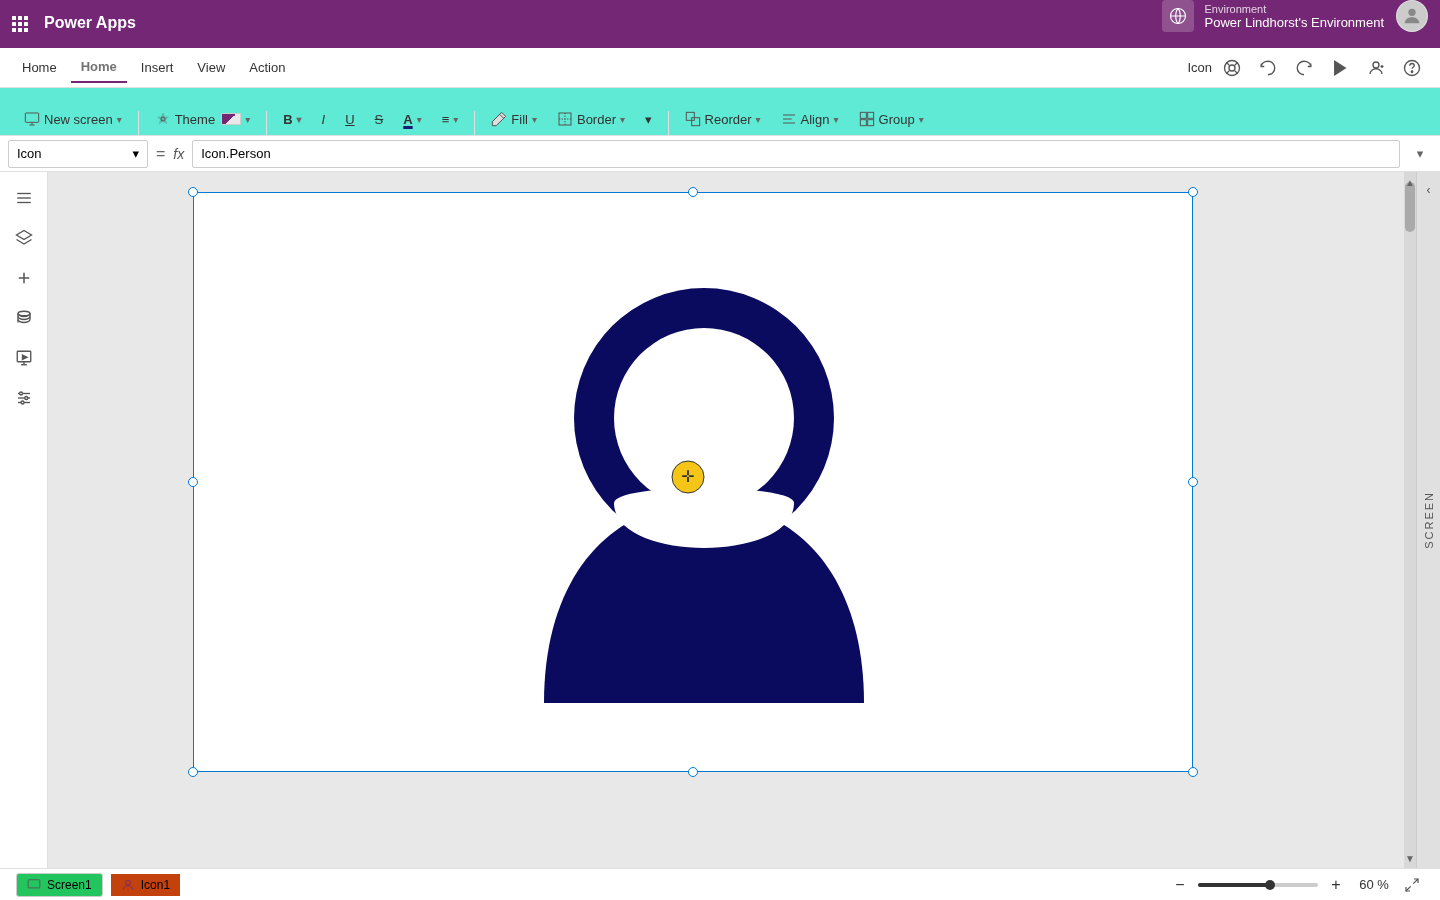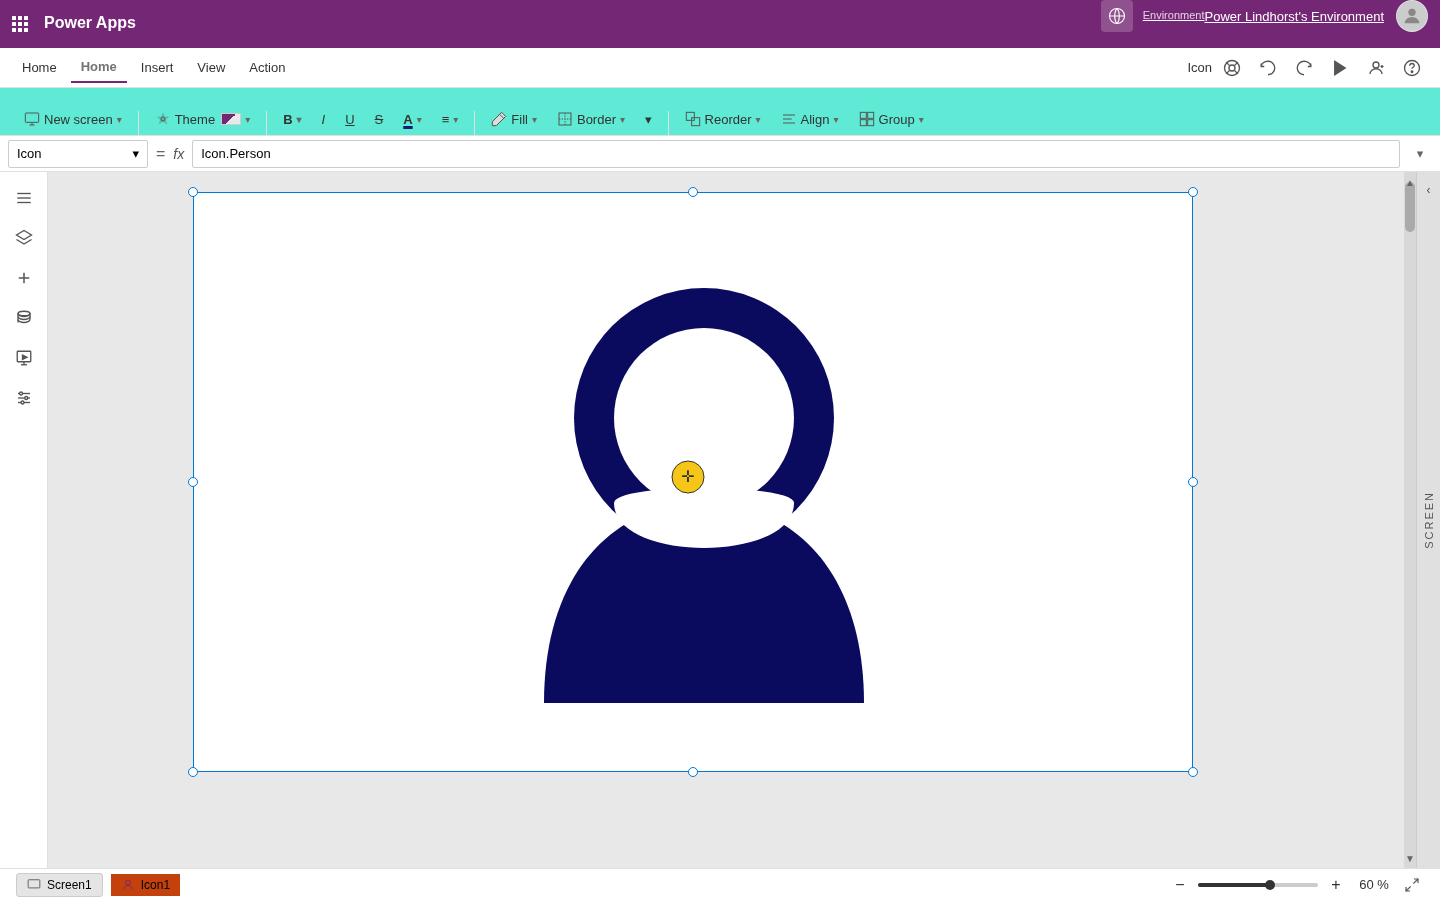--- a/index.html
+++ b/index.html
@@ -19,21 +19,21 @@
       display: grid;
       grid-template-columns: repeat(3, 4px);
       grid-template-rows: repeat(3, 4px);
       gap: 2px;
     }
     .grid-icon span { display: block; width: 4px; height: 4px; background: white; border-radius: 0.5px; }
     .app-title { font-size: 16px; font-weight: 600; color: white; margin-left: 4px; }
     .top-bar-spacer { flex: 1; }
     .env-section { display: flex; align-items: center; gap: 10px; }
     .env-icon { width: 32px; height: 32px; background: rgba(255,255,255,0.2); border-radius: 4px; display: flex; align-items: center; justify-content: center; }
-    .env-text { display: flex; flex-direction: row; text-decoration: underline; }
+    .env-text { display: flex; flex-direction: column; }
     .env-label { font-size: 11px; color: rgba(255,255,255,0.8); }
     .env-name { font-size: 13px; color: white; font-weight: 500; }
     .avatar { width: 32px; height: 32px; border-radius: 50%; background: #ccc; overflow: hidden; border: 1px solid rgba(255,255,255,0.4); display: flex; align-items: center; justify-content: center; }
     .avatar svg { width: 22px; height: 22px; }
 
     
     .menu-bar {
       height: 40px;
       background: white;
       display: flex;
@@ -259,21 +259,21 @@
     }
     .screen-tab {
       display: flex;
       align-items: center;
       gap: 6px;
       padding: 4px 10px;
       border: 1px solid #ccc;
       border-radius: 3px;
       font-size: 12px;
       cursor: pointer;
-      background: #e5e5e5;
+      background: #22c55e;
     }
     .icon-tab {
       display: flex;
       align-items: center;
       gap: 6px;
       padding: 4px 10px;
       font-size: 12px;
       cursor: pointer;
       background: #c2410c;
     }

